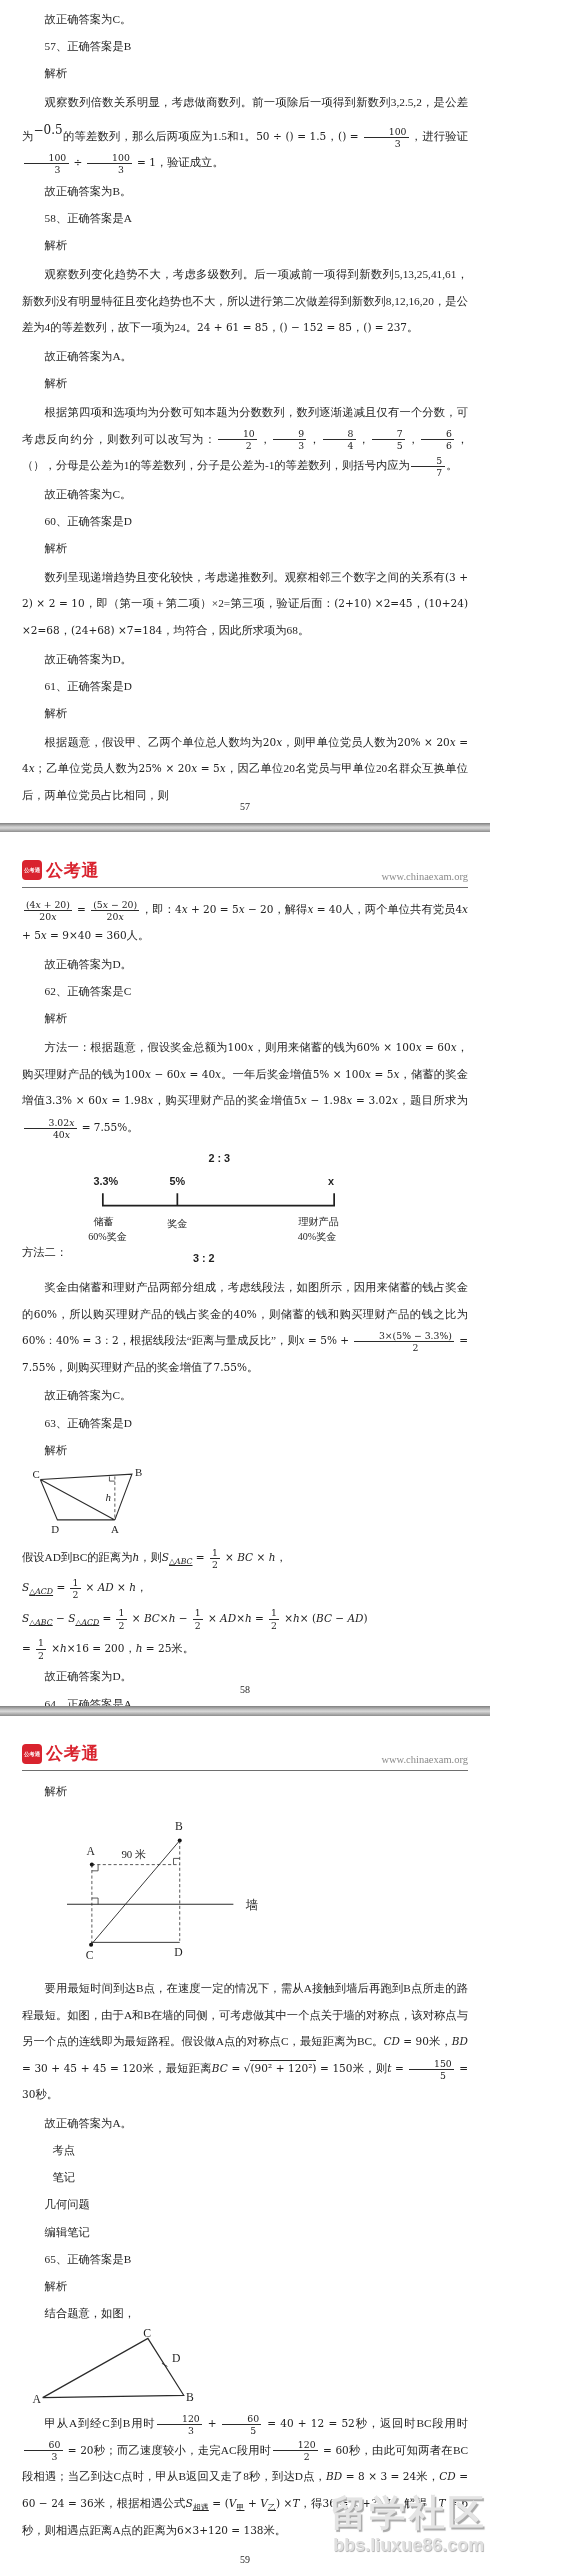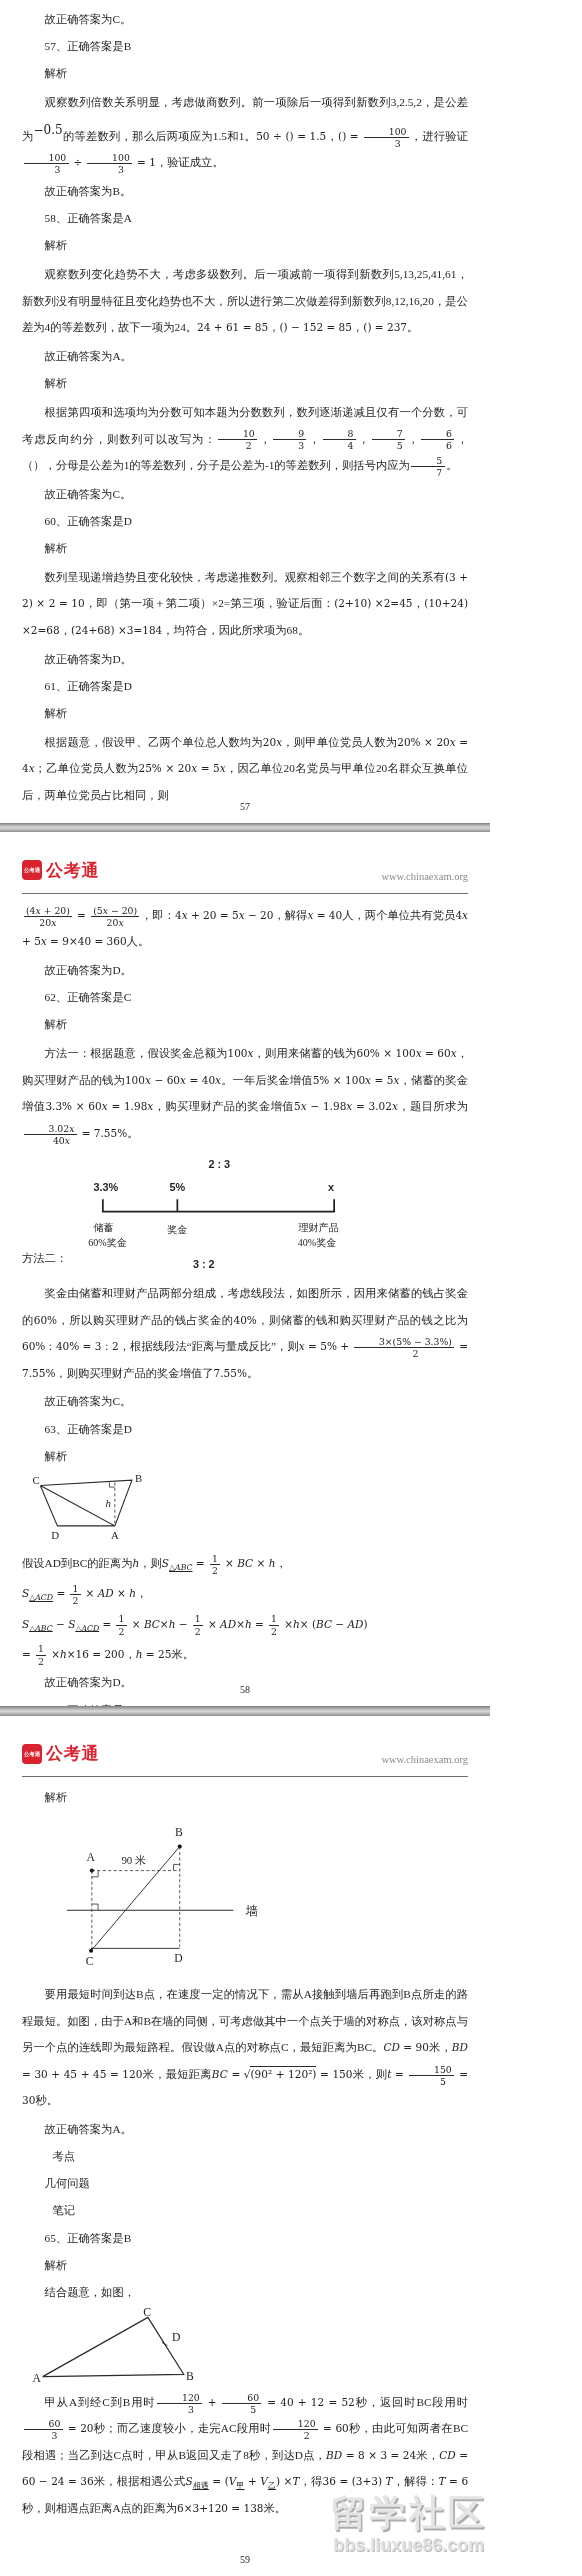--- a/index.html
+++ b/index.html
@@ -13,21 +13,21 @@
   .ct{}
   .mm{font-family:"DejaVu Serif",serif;font-size:10.5px;color:#222;}
   .mm i{font-style:italic;}
   .fr{display:inline-block;vertical-align:middle;text-align:center;font-family:"DejaVu Serif",serif;font-size:9.3px;line-height:1.2;margin:0 1.6px;color:#222;}
   .fn{display:block;border-bottom:0.8px solid #2b2b2b;padding:0 2.3px;}
   .fd{display:block;padding:0 2.3px;}
   .su{font-size:12px;vertical-align:0.5em;}
   .sb{font-size:7.8px;vertical-align:-0.35em;text-decoration:underline;}
   .sqa{border-top:0.8px solid #2b2b2b;padding-top:0.8px;}
   .pagenum{position:absolute;bottom:11px;left:0;right:0;text-align:center;font:10px "Liberation Serif",serif;color:#1f1f1f;}
-  .phead{display:flex;justify-content:space-between;align-items:flex-end;border-bottom:1.6px solid #6e6e6e;padding-bottom:11px;margin:22px 0 7.8px;}
+  .phead{display:flex;justify-content:space-between;align-items:flex-end;border-bottom:1.6px solid #6e6e6e;padding-bottom:5px;margin:22px 0 7.8px;}
   .logo{display:flex;align-items:center;}
   .badge{width:20px;height:20px;background:#d9232e;border-radius:3.9px;color:#fff;font:bold 5.4px/20px "Liberation Sans",sans-serif;text-align:center;display:inline-block;}
   .ltext{color:#d9232e;font:bold 17px "Liberation Sans",sans-serif;margin-left:3.9px;letter-spacing:0.8px;}
   .url{font:10.5px "Liberation Serif",serif;color:#8a8a8a;}
   .dg{display:block;}
   .seg-wrap{position:relative;margin:4.7px 0 1.6px;}
   .method{position:absolute;left:0;bottom:11px;font:11.3px "Liberation Serif",serif;color:#1f1f1f;}
   .wm{position:absolute;right:3.1px;bottom:20px;text-align:center;}
   .wm1{font:bold 36px "Liberation Sans",sans-serif;color:#e4e4e4;text-shadow:1.6px 1.6px 0.8px #a9a9a9,-0.8px -0.8px 0 #ffffff;letter-spacing:3.1px;}
   .wm2{font:bold 18px "Liberation Sans",sans-serif;color:#e0e0e0;text-shadow:0.8px 0.8px 0.8px #b0b0b0;margin-top:-3.1px;}
@@ -48,21 +48,21 @@
     <p class="ln">故正确答案为B。</p>
     <p class="ln">58、正确答案是A</p>
     <p class="ln">解析</p>
     <p class="p"><span class="ct">观察数列变化趋势不大，考虑多级数列。后一项减前一项得到新数列5,13,25,41,61，新数列没有明显特征且变化趋势也不大，所以进行第二次做差得到新数列8,12,16,20，是公差为4的等差数列，故下一项为24。</span><span class="mm">24 + 61 = 85</span><span class="ct">，</span><span class="mm">() − 152 = 85</span><span class="ct">，</span><span class="mm">() = 237</span><span class="ct">。</span></p>
     <p class="ln">故正确答案为A。</p>
     <p class="ln">解析</p>
     <p class="p"><span class="ct">根据第四项和选项均为分数可知本题为分数数列，数列逐渐递减且仅有一个分数，可考虑反向约分，则数列可以改写为：</span><span class="fr"><span class="fn">10</span><span class="fd">2</span></span><span class="ct">，</span><span class="fr"><span class="fn">9</span><span class="fd">3</span></span><span class="ct">，</span><span class="fr"><span class="fn">8</span><span class="fd">4</span></span><span class="ct">，</span><span class="fr"><span class="fn">7</span><span class="fd">5</span></span><span class="ct">，</span><span class="fr"><span class="fn">6</span><span class="fd">6</span></span><span class="ct">，（），分母是公差为1的等差数列，分子是公差为-1的等差数列，则括号内应为</span><span class="fr"><span class="fn">5</span><span class="fd">7</span></span><span class="ct">。</span></p>
     <p class="ln">故正确答案为C。</p>
     <p class="ln">60、正确答案是D</p>
     <p class="ln">解析</p>
-    <p class="p"><span class="ct">数列呈现递增趋势且变化较快，考虑递推数列。观察相邻三个数字之间的关系有</span><span class="mm">(3 + 2) × 2 = 10</span><span class="ct">，即（第一项＋第二项）×2=第三项，验证后面：</span><span class="mm">(2+10) ×2=45</span><span class="ct">，</span><span class="mm">(10+24) ×2=68</span><span class="ct">，</span><span class="mm">(24+68) ×3=184</span><span class="ct">，均符合，因此所求项为68。</span></p>
+    <p class="p"><span class="ct">数列呈现递增趋势且变化较快，考虑递推数列。观察相邻三个数字之间的关系有</span><span class="mm">(3 + 2) × 2 = 10</span><span class="ct">，即（第一项＋第二项）×2=第三项，验证后面：</span><span class="mm">(2+10) ×2=45</span><span class="ct">，</span><span class="mm">(10+24) ×2=68</span><span class="ct">，</span><span class="mm">(24+68) ×7=184</span><span class="ct">，均符合，因此所求项为68。</span></p>
     <p class="ln">故正确答案为D。</p>
     <p class="ln">61、正确答案是D</p>
     <p class="ln">解析</p>
     <p class="p"><span class="ct">根据题意，假设甲、乙两个单位总人数均为</span><span class="mm">20<i>x</i></span><span class="ct">，则甲单位党员人数为</span><span class="mm">20% × 20<i>x</i> = 4<i>x</i></span><span class="ct">；乙单位党员人数为</span><span class="mm">25% × 20<i>x</i> = 5<i>x</i></span><span class="ct">，因乙单位20名党员与甲单位20名群众互换单位后，两单位党员占比相同，则</span></p>
     <div class="pagenum">57</div>
   </section>
 
   <div class="divider"></div>
 
   <section class="page" style="height:874px">
@@ -150,22 +150,23 @@
       <text x="43" y="62" font-size="15">A</text>
       <text x="88" y="66" font-size="14">90 米</text>
       <text x="248" y="131" font-size="16">墙</text>
       <text x="42" y="196" font-size="15">C</text>
       <text x="156" y="192" font-size="15">D</text>
     </svg>
 
     <p class="p"><span class="ct">要用最短时间到达B点，在速度一定的情况下，需从A接触到墙后再跑到B点所走的路程最短。如图，由于A和B在墙的同侧，可考虑做其中一个点关于墙的对称点，该对称点与另一个点的连线即为最短路程。假设做A点的对称点C，最短距离为BC。</span><span class="mm"><i>CD</i> = 90</span><span class="ct">米，</span><span class="mm"><i>BD</i> = 30 + 45 + 45 = 120</span><span class="ct">米，最短距离</span><span class="mm"><i>BC</i> = </span><span class="mm">√<span class="sqa">(90² + 120²)</span></span><span class="mm"> = 150</span><span class="ct">米，则</span><span class="mm"><i>t</i> = </span><span class="fr"><span class="fn">150</span><span class="fd">5</span></span><span class="mm"> = 30</span><span class="ct">秒。</span></p>
     <p class="ln">故正确答案为A。</p>
     <p class="ln ind-a">考点</p>
+    <p class="ln ind-a">笔记</p>
     <p class="ln">几何问题</p>
-    <p class="ln ind-a">笔记</p>
+    <p class="ln">编辑笔记</p>
     <p class="ln">65、正确答案是B</p>
     <p class="ln">解析</p>
     <p class="ln">结合题意，如图，</p>
 
     <svg class="dg" width="187" height="78" viewBox="0 0 240 100" style="margin:3.1px 0 1.6px 9.3px">
       <path d="M15,88 L196,85 L150,12 Z" fill="none" stroke="#2b2b2b" stroke-width="1.6"></path>
       <path d="M168,44 L175,48" stroke="#2b2b2b" stroke-width="1.2" fill="none"></path>
       <text x="2" y="95" font-size="15">A</text>
       <text x="199" y="93" font-size="15">B</text>
       <text x="144" y="10" font-size="15">C</text>

